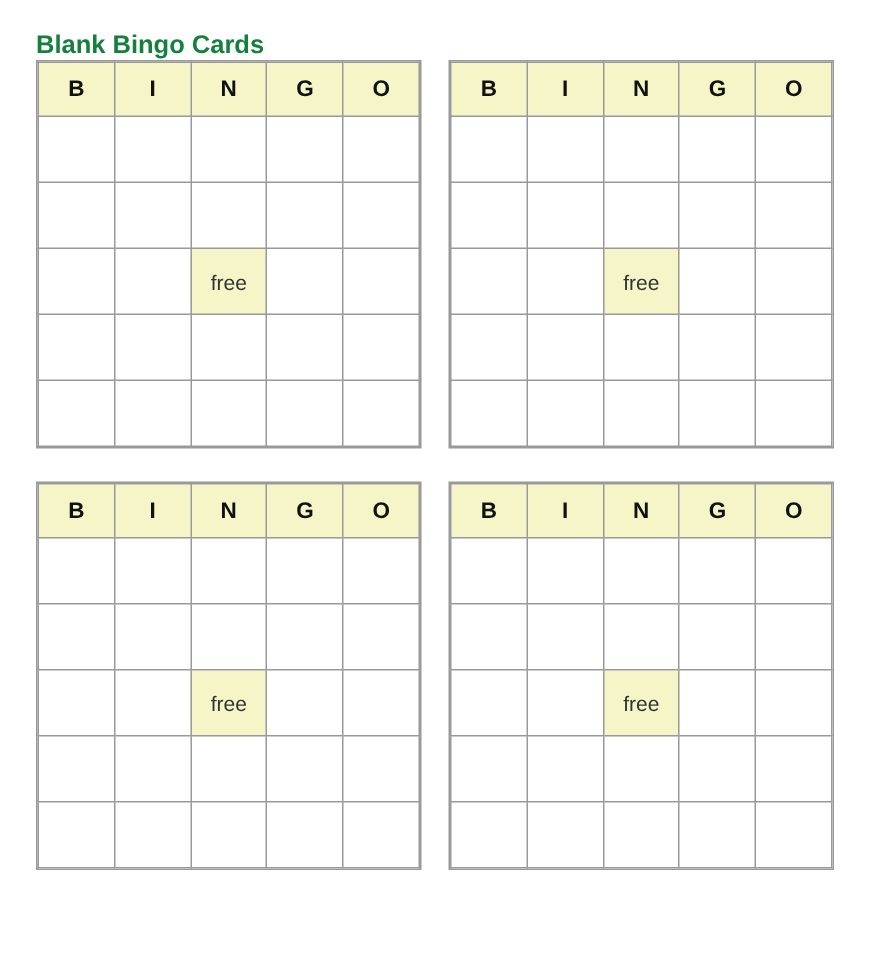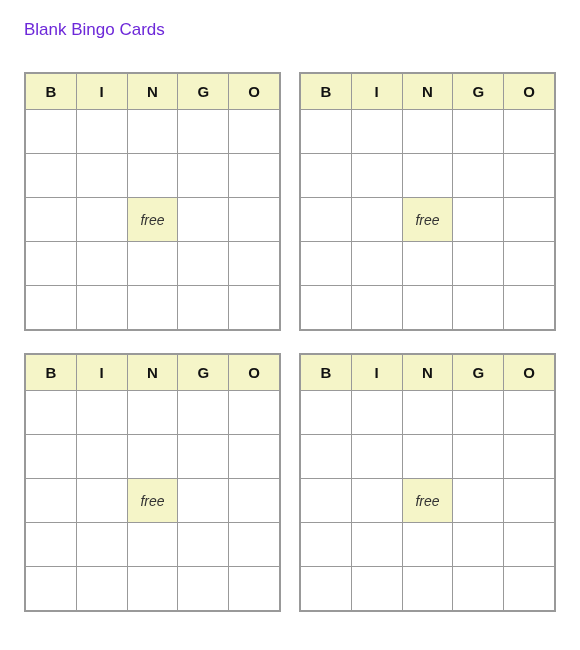--- a/index.html
+++ b/index.html
@@ -7,23 +7,23 @@
     body {
       background: #fff;
       font-family: Arial, sans-serif;
       width: 580px;
       min-height: 650px;
       padding: 20px 24px;
     }
 
     .page-title {
       font-size: 17px;
-      font-weight: normal;
-      margin-bottom: 32px;
-      color: #6d28d9;
+      font-weight: bold;
+      margin-bottom: 0;
+      color: #15803d;
     }
 
     .cards-grid {
       display: grid;
       grid-template-columns: 1fr 1fr;
       gap: 22px 18px;
     }
 
     .bingo-card {
       border: 1px solid #999;
@@ -54,21 +54,20 @@
     }
 
     .bingo-table td {
       background-color: #fff;
     }
 
     .free-cell {
       background-color: #f5f5c8 !important;
       font-size: 13px;
       color: #333;
-      font-style: italic;
     }
   </style>
 </head>
 <body>
 
 <h1 class="page-title">Blank Bingo Cards</h1>
 
 <div class="cards-grid">
 <div class="bingo-card">
       <table class="bingo-table">

